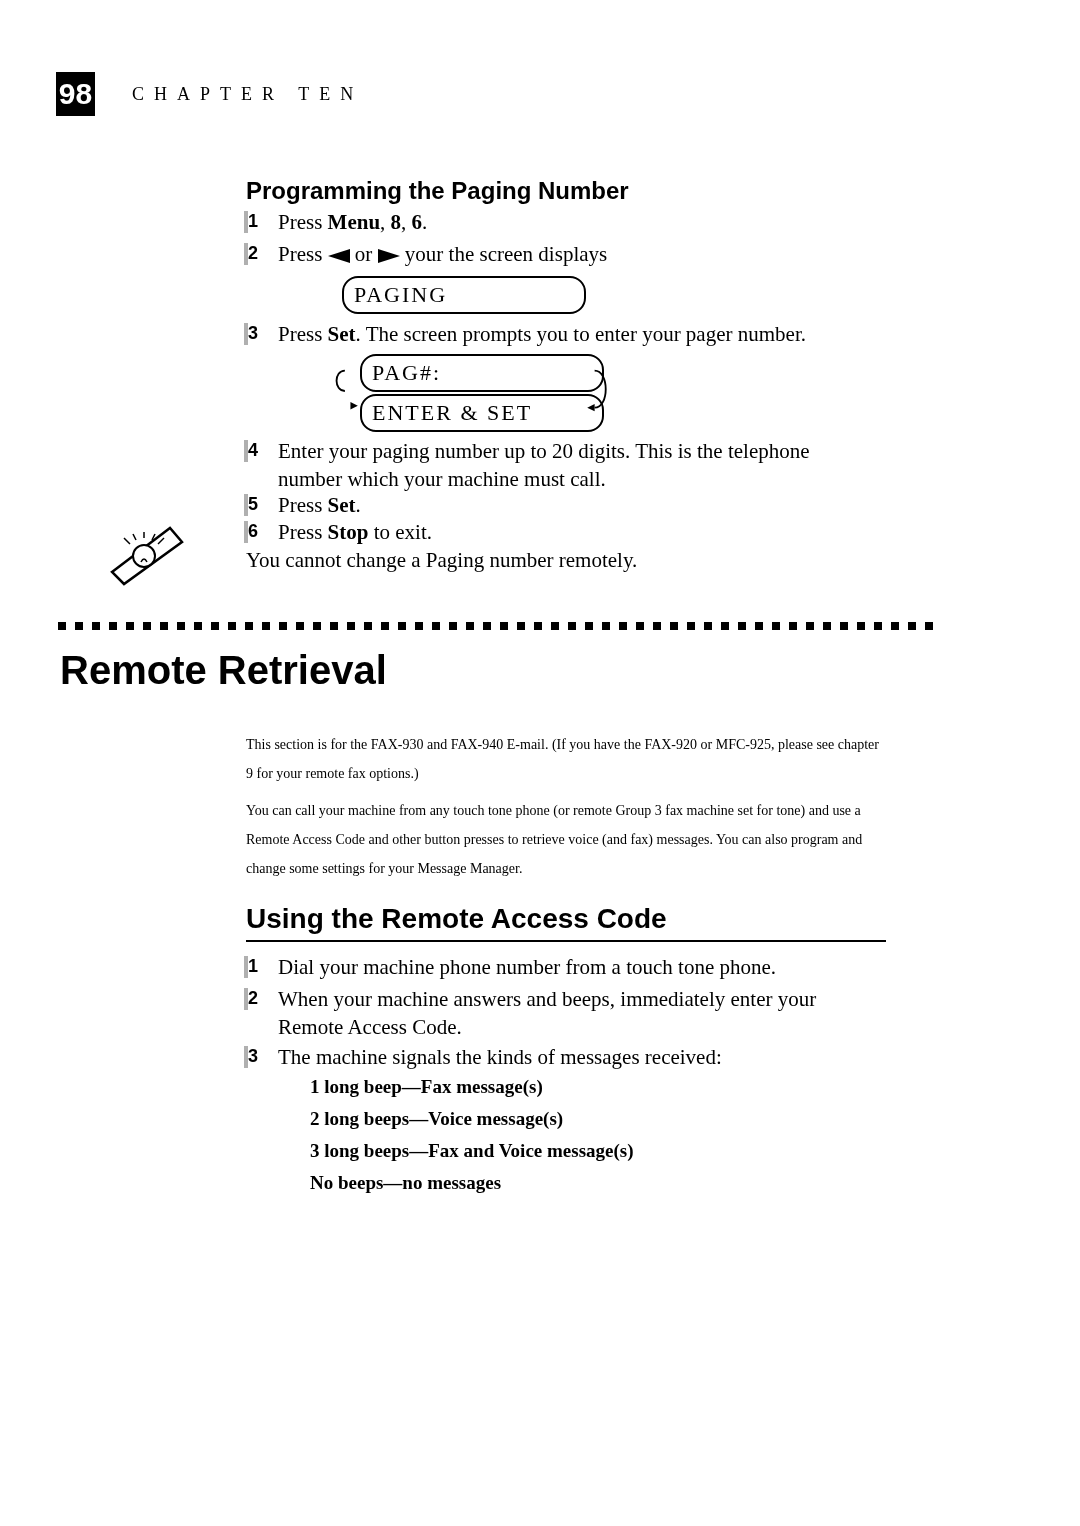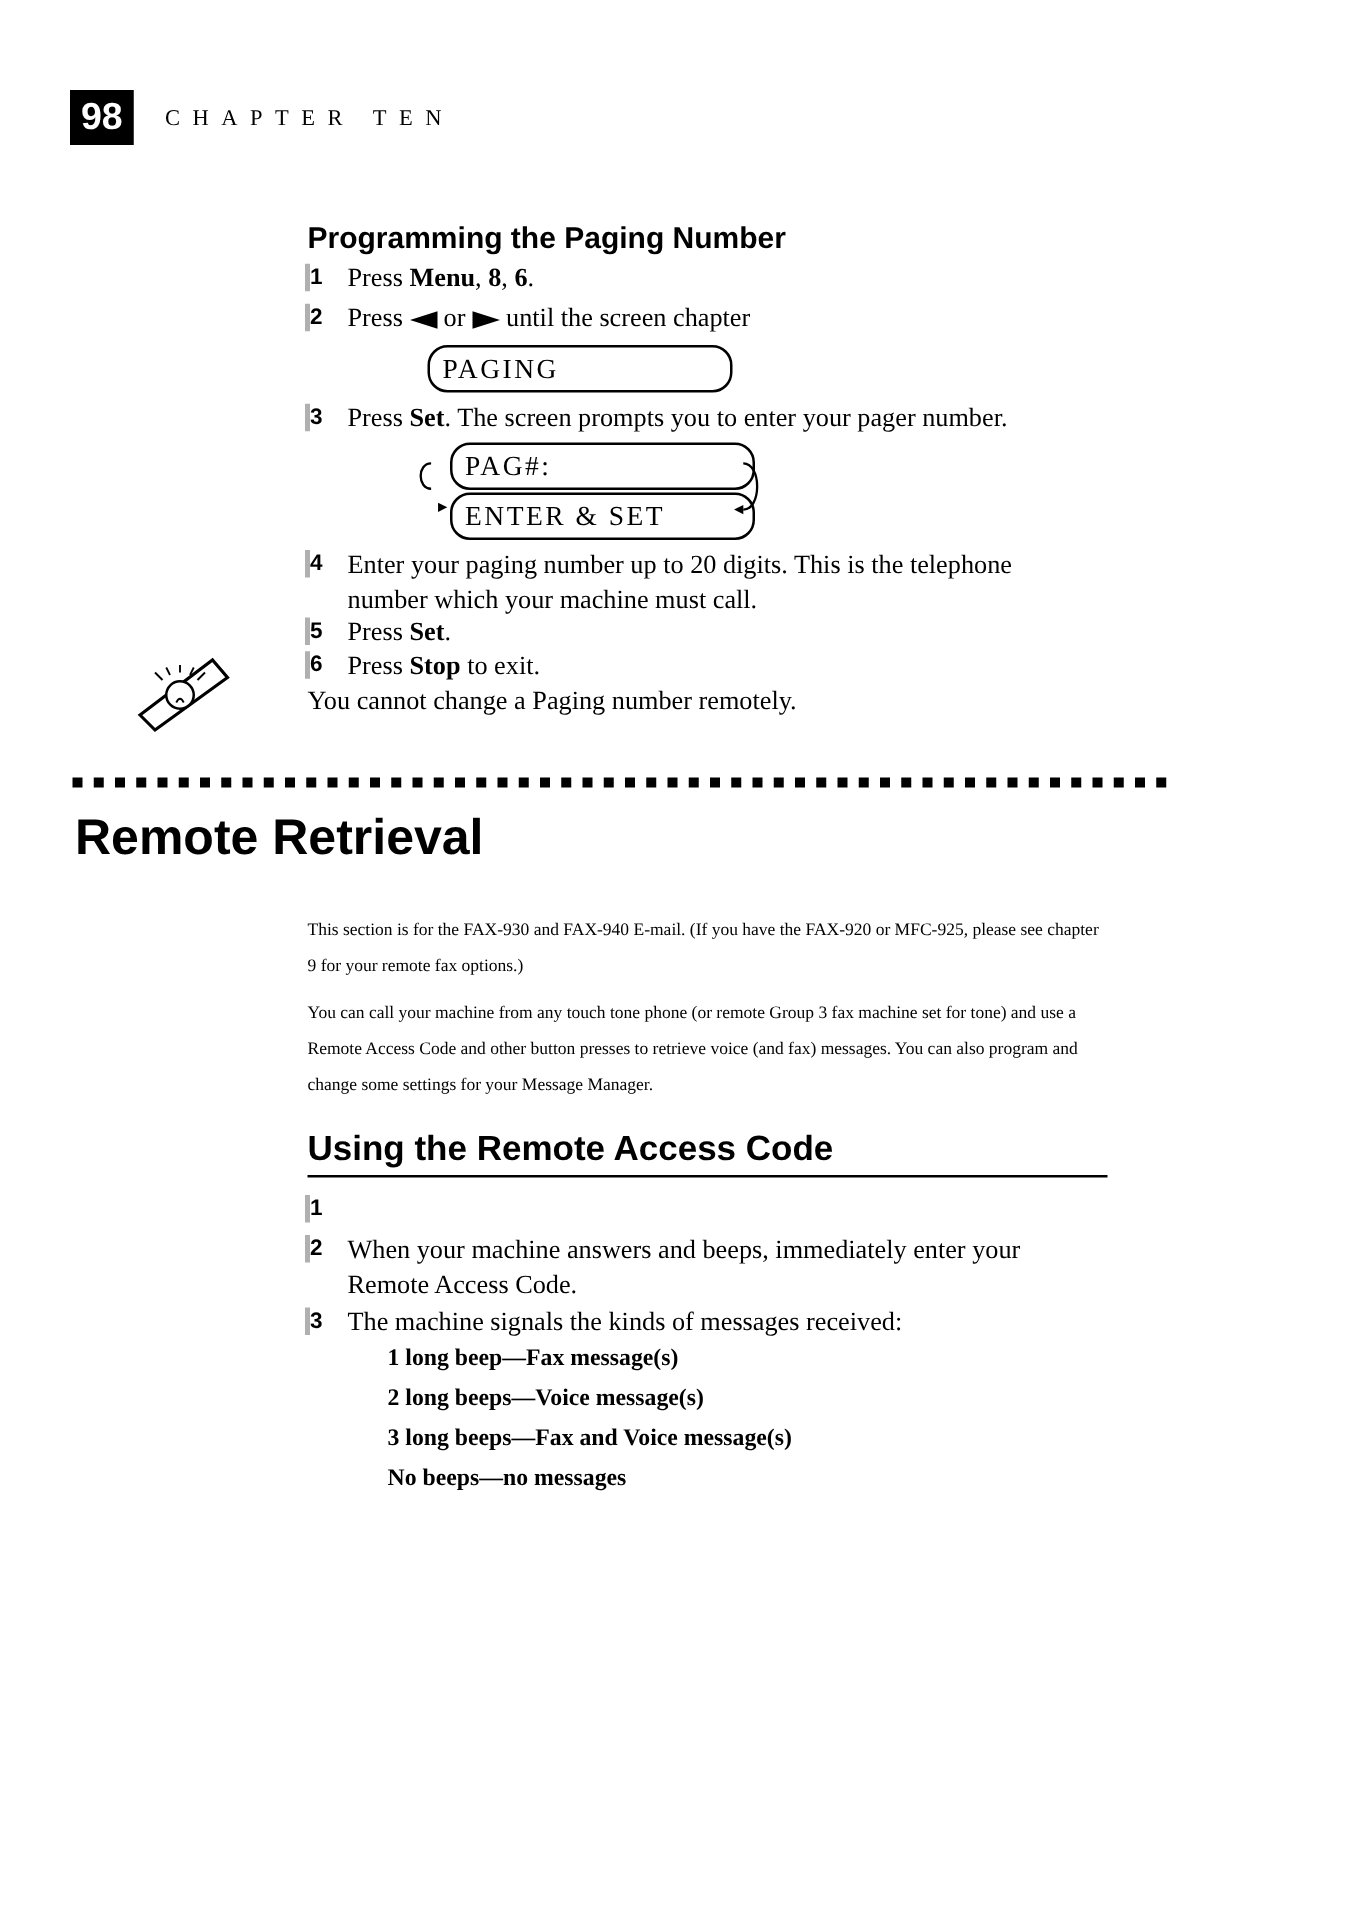--- a/index.html
+++ b/index.html
@@ -9,21 +9,21 @@
     background:#fff;
     font-family:"Times New Roman", Times, serif;
     color:#000;
     position:relative;
   }
   .page { position:relative; width:100%; height:100%; }
 
   
   .page-num-box {
     position:absolute; left:56px; top:72px;
-    width:51px; height:44px;
+    width:39px; height:44px;
     background:#000; color:#fff;
     font-family:Arial,Helvetica,sans-serif;
     font-weight:bold; font-size:30px;
     display:flex; align-items:center; justify-content:center;
   }
   .chapter-label {
     position:absolute; left:132px; top:84px;
     font-family:"Times New Roman",serif;
     font-size:18px; letter-spacing:10px;
   }
@@ -132,21 +132,21 @@
 
   <div class="sec1-title">Programming the Paging Number</div>
 
   <div class="step-num" style="left:248px; top:211px;">1</div>
   <div class="step-text" style="left:278px; top:208px;">
     <span>Press </span><span class="bold">Menu</span><span>, </span><span class="bold">8</span><span>, </span><span class="bold">6</span><span>.</span>
   </div>
 
   <div class="step-num" style="left:248px; top:243px;">2</div>
   <div class="step-text" style="left:278px; top:240px;">
-    <span>Press </span><span class="arrow-left"></span><span> or </span><span class="arrow-right"></span><span> until the screen chapter</span>
+    <span>Press </span><span class="arrow-left"></span><span> or </span><span class="arrow-right"></span><span> your the screen displays</span>
   </div>
 
   <div class="lcd" style="left:342px; top:276px; width:230px;">PAGING</div>
 
   <div class="step-num" style="left:248px; top:323px;">3</div>
   <div class="step-text" style="left:278px; top:320px; width:610px;">
     <span>Press </span><span class="bold">Set</span><span>. The screen prompts you to enter your pager number.</span>
   </div>
 
   <div class="lcd" style="left:360px; top:394px; width:230px;">ENTER &amp; SET</div>
@@ -241,20 +241,21 @@
 
   <div class="big-title">Remote Retrieval</div>
 
   <div class="para" style="top:730px;">This section is for the FAX-930 and FAX-940 E-mail. (If you have the FAX-920 or MFC-925, please see chapter 9 for your remote fax options.)</div>
   <div class="para" style="top:796px;">You can call your machine from any touch tone phone (or remote Group 3 fax machine set for tone) and use a Remote Access Code and other button presses to retrieve voice (and fax) messages. You can also program and change some settings for your Message Manager.</div>
 
   <div class="sec2-title">Using the Remote Access Code</div>
   <div class="sec2-rule"></div>
 
   <div class="step-num" style="left:248px; top:956px;">1</div>
+  <div class="step-text" style="left:278px; top:953px; width:600px;">Dial your machine phone number from a touch tone phone.</div>
 
   <div class="step-num" style="left:248px; top:988px;">2</div>
   <div class="step-text" style="left:278px; top:985px; width:600px;">When your machine answers and beeps, immediately enter your Remote Access Code.</div>
 
   <div class="step-num" style="left:248px; top:1046px;">3</div>
   <div class="step-text" style="left:278px; top:1043px; width:600px;">The machine signals the kinds of messages received:</div>
 
   <div class="signal" style="top:1076px;">1 long beep—Fax message(s)</div>
   <div class="signal" style="top:1108px;">2 long beeps—Voice message(s)</div>
   <div class="signal" style="top:1140px;">3 long beeps—Fax and Voice message(s)</div>

